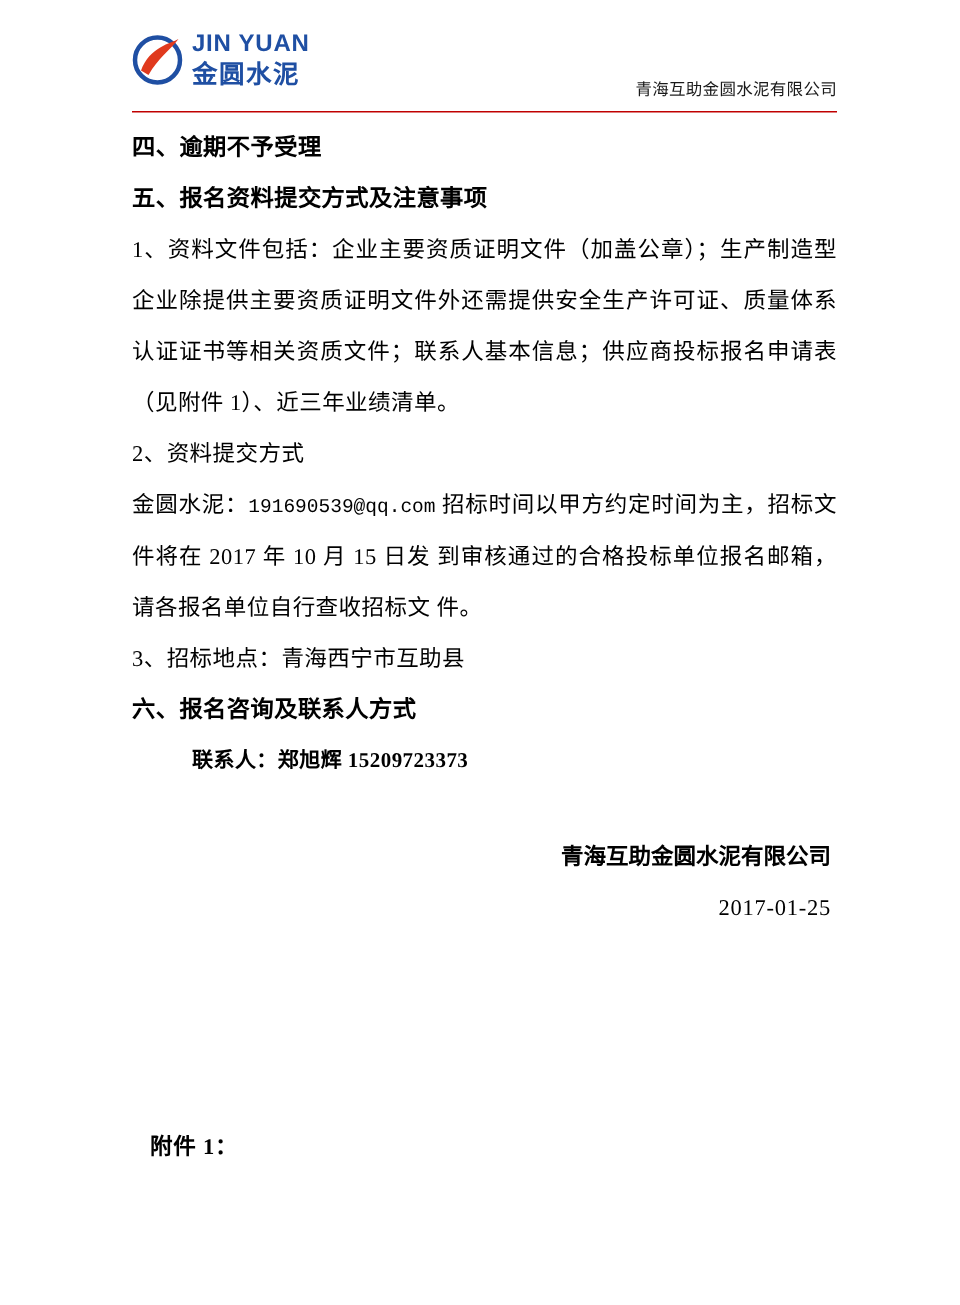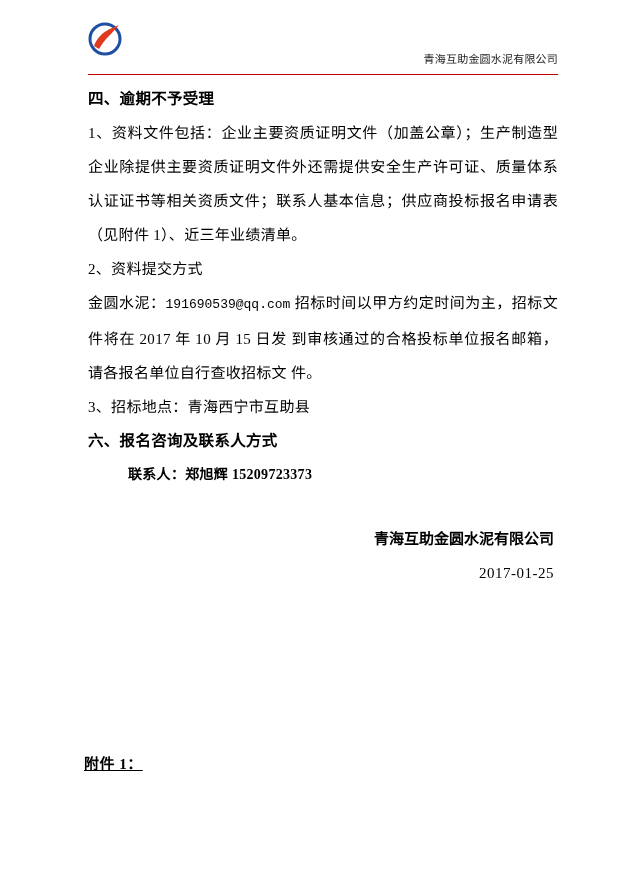--- a/index.html
+++ b/index.html
@@ -132,52 +132,56 @@
     font-weight: bold;
   }
   .sign-date {
     font-size: 15px;
     line-height: 34px;
     letter-spacing: 0.5px;
   }
 
   .attachment {
     position: absolute;
-    left: 84px;
+    left: 100px;
     top: 752px;
     font-size: 15px;
     font-weight: bold;
     letter-spacing: 0.5px;
-    text-decoration: underline;
   }
 </style>
 </head>
 <body>
 
 <div class="page">
 
   <div class="header">
     <div class="logo-block">
       <div class="logo-mark">
         <svg width="34" height="34" viewBox="0 0 34 34" xmlns="http://www.w3.org/2000/svg">
           <circle cx="17" cy="17" r="15" fill="none" stroke="#1f4fa3" stroke-width="3"></circle>
           <path d="M6 24 C12 8, 26 6, 31 3 C24 12, 18 15, 11 27 Z" fill="#e03a1e"></path>
           <path d="M10 20 C15 12, 22 11, 27 9 C20 16, 15 19, 12 24 Z" fill="#ffffff" opacity="0.0"></path>
         </svg>
       </div>
+      <div class="logo-text">
+        <span class="logo-text-en">JIN YUAN</span>
+        <span class="logo-text-cn">金圆水泥</span>
+      </div>
     </div>
     <div class="company-name">青海互助金圆水泥有限公司</div>
   </div>
   <div class="header-rule"></div>
 
   <div class="content">
 
     <p class="para heading">四、逾期不予受理</p>
 
 
+    <p class="para heading">五、报名资料提交方式及注意事项</p>
 
     <p class="para">1、资料文件包括：企业主要资质证明文件（加盖公章）；生产制造型企业除提供主要资质证明文件外还需提供安全生产许可证、质量体系认证证书等相关资质文件；联系人基本信息；供应商投标报名申请表（见附件 1）、近三年业绩清单。</p>
 
     <p class="para">2、资料提交方式</p>
 
     <p class="para"><span>金圆水泥：</span><span class="mono">191690539@qq.com</span> <span>招标时间以甲方约定时间为主，招标文件将在 2017 年 10 月 15 日发  到审核通过的合格投标单位报名邮箱，请各报名单位自行查收招标文 件。</span></p>
 
     <p class="para">3、招标地点：青海西宁市互助县</p>
 
     <p class="para heading">六、报名咨询及联系人方式</p>

